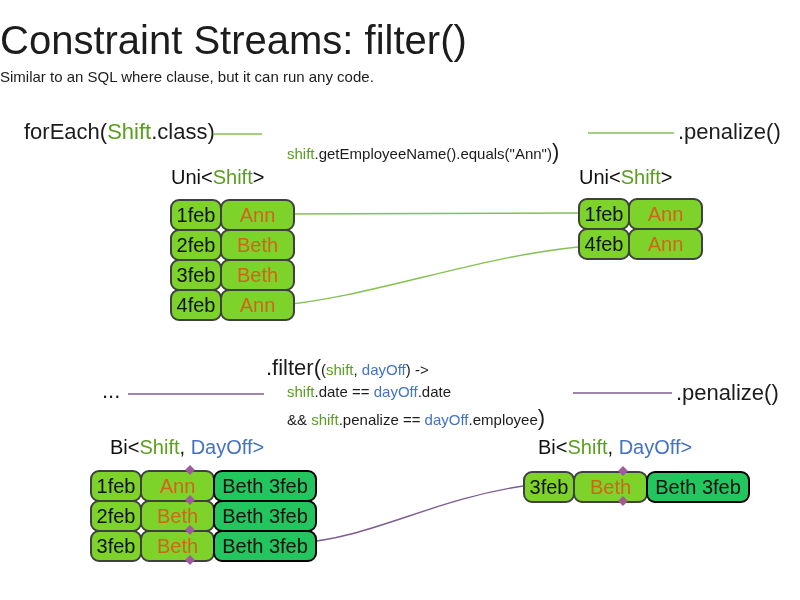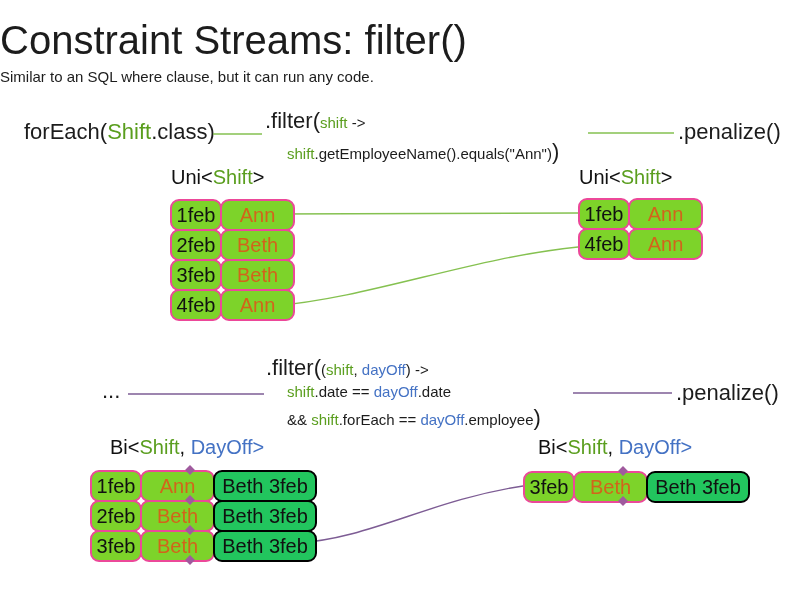--- a/index.html
+++ b/index.html
@@ -15,21 +15,21 @@
   .sm{font-size:15px;}
   .lg{font-size:22px;}
   .green{color:#5a9e1e;}
   .blue{color:#4472c4;}
   .typelabel{font-size:20px;white-space:nowrap;color:#111;}
   svg.wires{position:absolute;left:0;top:0;z-index:1;}
   .tbl{position:absolute;z-index:2;}
   .row{display:flex;}
   .row + .row{margin-top:-2px;}
   .cell{
-    box-sizing:border-box;height:32px;border:2px solid #ec4899;border-radius:9px;
+    box-sizing:border-box;height:32px;border:2px solid #404040;border-radius:9px;
     background:#7dd32a;display:flex;align-items:center;justify-content:center;
     font-size:20px;color:#111;
   }
   .cell + .cell{margin-left:-2px;}
   .w-date{width:52px;}
   .w-name{width:75px;}
   .w-blue{width:104px;}
   .cell.bluecell{background:#22c55e;border-color:#000;}
   .cell .orange{color:#d2641b;}
   .diamond{
@@ -52,23 +52,20 @@
     <path d="M296,543 C370,539 430,500 523,486" fill="none" stroke="#7d5c94" stroke-width="1.4"></path>
   </svg>
 
   <div class="abs center title" style="top:18px;">Constraint Streams: filter()</div>
   <div class="abs center subtitle" style="top:68px;">Similar to an SQL where clause, but it can run any code.</div>
 
   <div class="abs code" style="left:24px;top:119px;">
     <span>forEach(</span><span class="green">Shift</span><span>.class)</span>
   </div>
 
-  <div class="abs code" style="left:265px;top:108px;">
-    <span class="lg">.filter(</span><span class="sm green">shift</span><span class="sm"> -&gt;</span>
-  </div>
   <div class="abs code sm" style="left:287px;top:139px;">
     <span class="green">shift</span><span>.getEmployeeName().equals("Ann")</span><span class="lg">)</span>
   </div>
 
   <div class="abs code" style="left:678px;top:119px;">.penalize()</div>
 
   <div class="abs typelabel" style="left:171px;top:166px;">
     <span>Uni&lt;</span><span class="green">Shift</span><span>&gt;</span>
   </div>
   <div class="abs typelabel" style="left:579px;top:166px;">
@@ -119,21 +116,21 @@
 
   <div class="abs code" style="left:102px;top:378px;">...</div>
 
   <div class="abs code" style="left:266px;top:355px;">
     <span class="lg">.filter(</span><span class="sm">(</span><span class="sm green">shift</span><span class="sm">, </span><span class="sm blue">dayOff</span><span class="sm">) -&gt;</span>
   </div>
   <div class="abs code sm" style="left:287px;top:383px;">
     <span class="green">shift</span><span>.date == </span><span class="blue">dayOff</span><span>.date</span>
   </div>
   <div class="abs code sm" style="left:287px;top:405px;">
-    <span>&amp;&amp; </span><span class="green">shift</span><span>.forEach == </span><span class="blue">dayOff</span><span>.employee</span><span class="lg">)</span>
+    <span>&amp;&amp; </span><span class="green">shift</span><span>.penalize == </span><span class="blue">dayOff</span><span>.employee</span><span class="lg">)</span>
   </div>
 
   <div class="abs code" style="left:676px;top:380px;">.penalize()</div>
 
   <div class="abs typelabel" style="left:110px;top:436px;">
     <span>Bi&lt;</span><span class="green">Shift</span><span>, </span><span class="blue">DayOff</span><span class="blue">&gt;</span>
   </div>
   <div class="abs typelabel" style="left:538px;top:436px;">
     <span>Bi&lt;</span><span class="green">Shift</span><span>, </span><span class="blue">DayOff</span><span class="blue">&gt;</span>
   </div>

